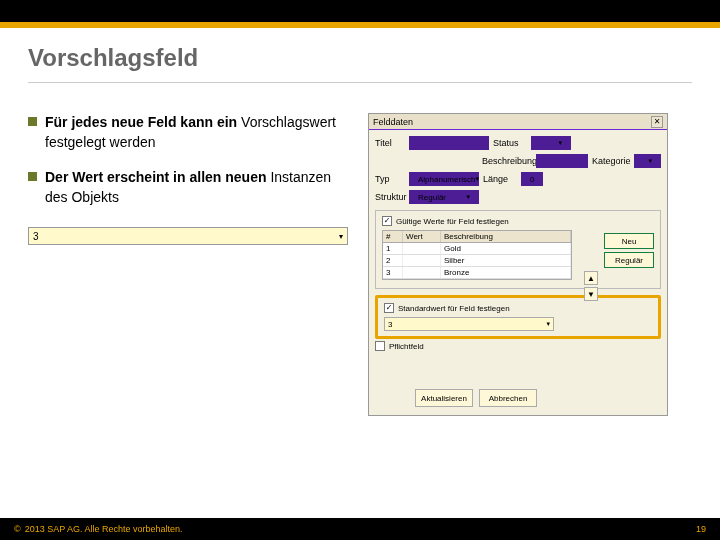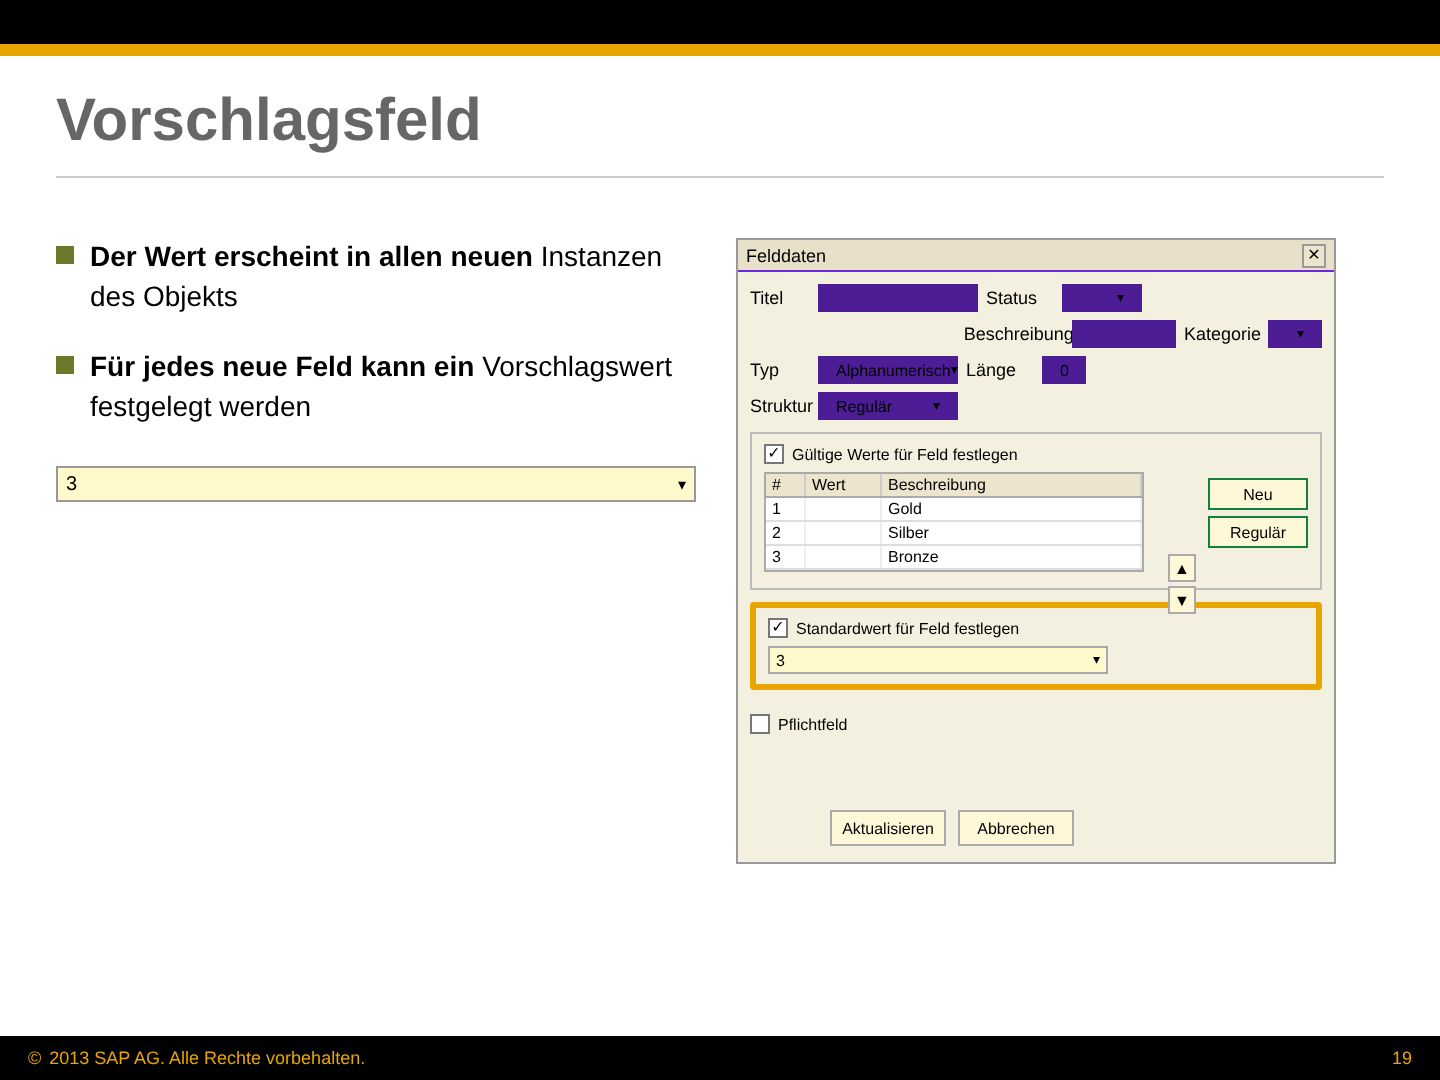--- a/index.html
+++ b/index.html
@@ -1,20 +1,20 @@
 <!DOCTYPE html>
 <html><head>
 <meta charset="utf-8">
 <style>
   * { margin: 0; padding: 0; box-sizing: border-box; }
   body { width: 720px; height: 540px; font-family: Arial, sans-serif; background: #fff; position: relative; }
   .topbar { height: 22px; background: #000; }
   .goldbar { height: 6px; background: #e8a500; }
   .content { padding: 16px 28px 0 28px; }
-  h1 { font-size: 30px; color: #666; font-weight: bold; margin-bottom: 10px; }
+  h1 { font-size: 24px; color: #666; font-weight: bold; margin-bottom: 10px; }
   .divider { border: none; border-top: 1px solid #ccc; margin-bottom: 30px; }
   .columns { display: flex; gap: 20px; }
   .left-col { width: 320px; }
   .bullet-list { list-style: none; }
   .bullet-list li { display: flex; margin-bottom: 16px; font-size: 14px; line-height: 1.4; color: #000; }
   .bullet { width: 9px; height: 9px; background: #6a7a2a; flex-shrink: 0; margin-top: 4px; margin-right: 8px; }
   .bullet-text strong { font-weight: bold; }
   .sample-field { margin-top: 20px; height: 18px; border: 1px solid #999; background: #fff9cc; font-size: 10px; padding: 2px 4px; display: flex; align-items: center; justify-content: space-between; }
   .sample-field::after { content: "▾"; font-size: 8px; }
 
@@ -62,25 +62,25 @@
 
 <div class="content">
   <h1>Vorschlagsfeld</h1>
   <hr class="divider">
 
   <div class="columns">
     <div class="left-col">
       <ul class="bullet-list">
         <li>
           <span class="bullet"></span>
-          <span class="bullet-text"><strong>Der Wert erscheint in allen neuen</strong> <span>Instanzen des Objekts</span></span>
+          <span class="bullet-text"><strong>Für jedes neue Feld kann ein</strong> <span>Vorschlagswert festgelegt werden</span></span>
         </li>
         <li>
           <span class="bullet"></span>
-          <span class="bullet-text"><strong>Für jedes neue Feld kann ein</strong> <span>Vorschlagswert festgelegt werden</span></span>
+          <span class="bullet-text"><strong>Der Wert erscheint in allen neuen</strong> <span>Instanzen des Objekts</span></span>
         </li>
       </ul>
       <div class="sample-field">
         <span>3</span>
       </div>
     </div>
 
     <div class="right-col">
       <div class="dialog">
         <div class="dialog-title">
@@ -159,21 +159,21 @@
           <div class="default-section">
             <div class="checkbox-row">
               <span class="chk">✓</span>
               <span>Standardwert für Feld festlegen</span>
             </div>
             <div class="default-field">
               <span>3</span>
             </div>
           </div>
 
-          <div class="checkbox-row" style="margin-top:12px">
+          <div class="checkbox-row" style="margin-top:2px">
             <span class="chk"></span>
             <span>Pflichtfeld</span>
           </div>
         </div>
         <div class="bottom-btns">
           <div class="dlg-btn">Aktualisieren</div>
           <div class="dlg-btn">Abbrechen</div>
         </div>
       </div>
     </div>

